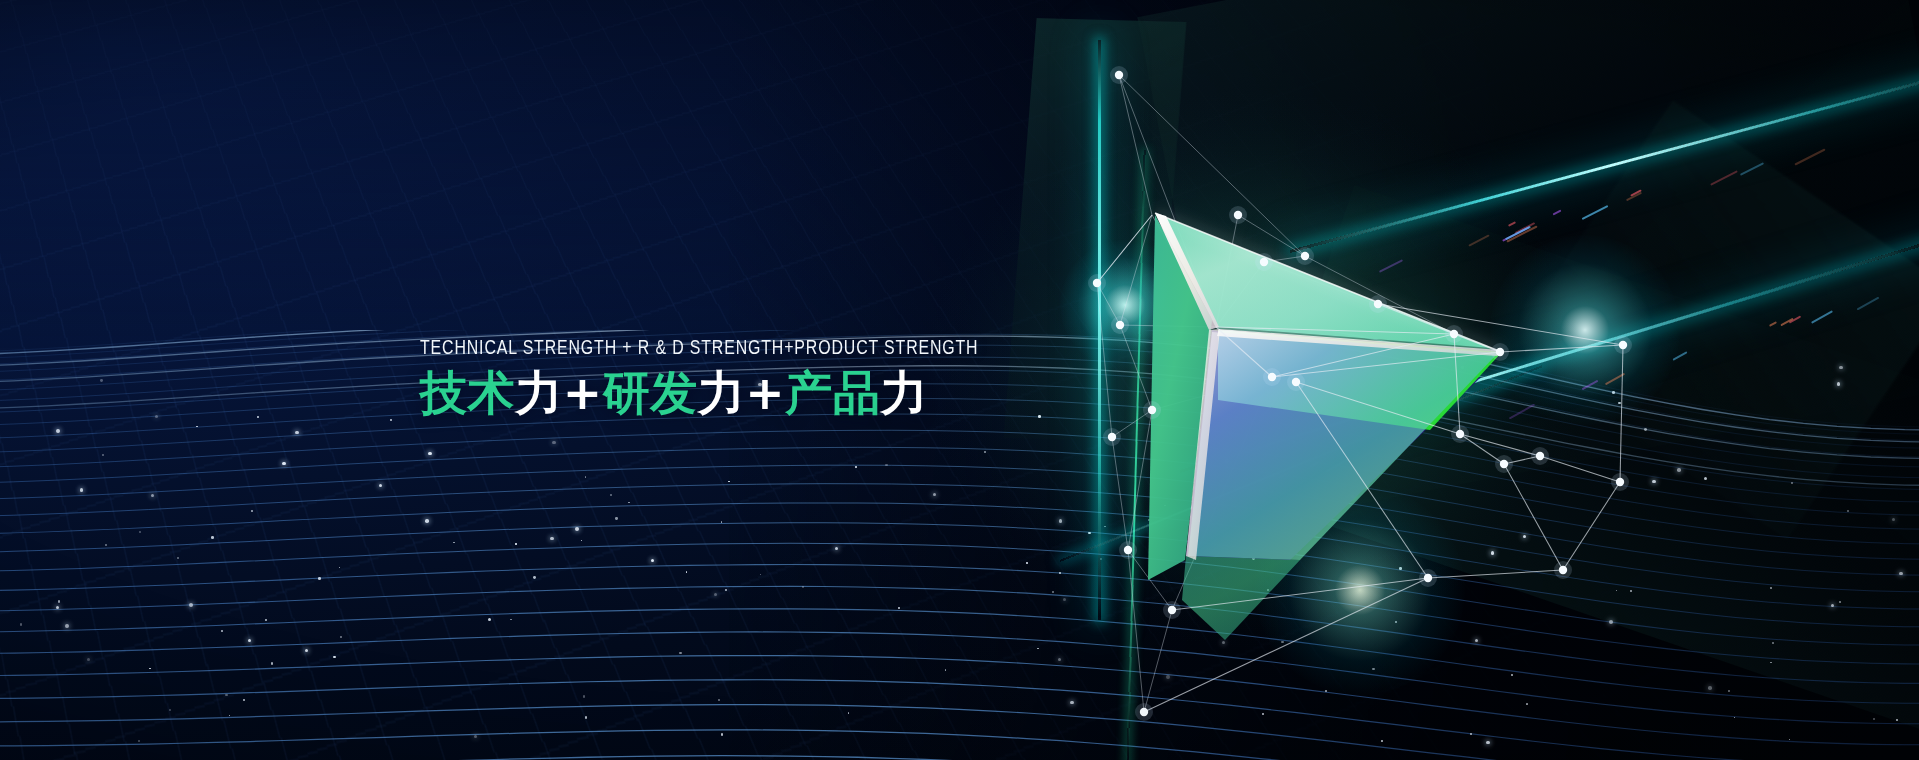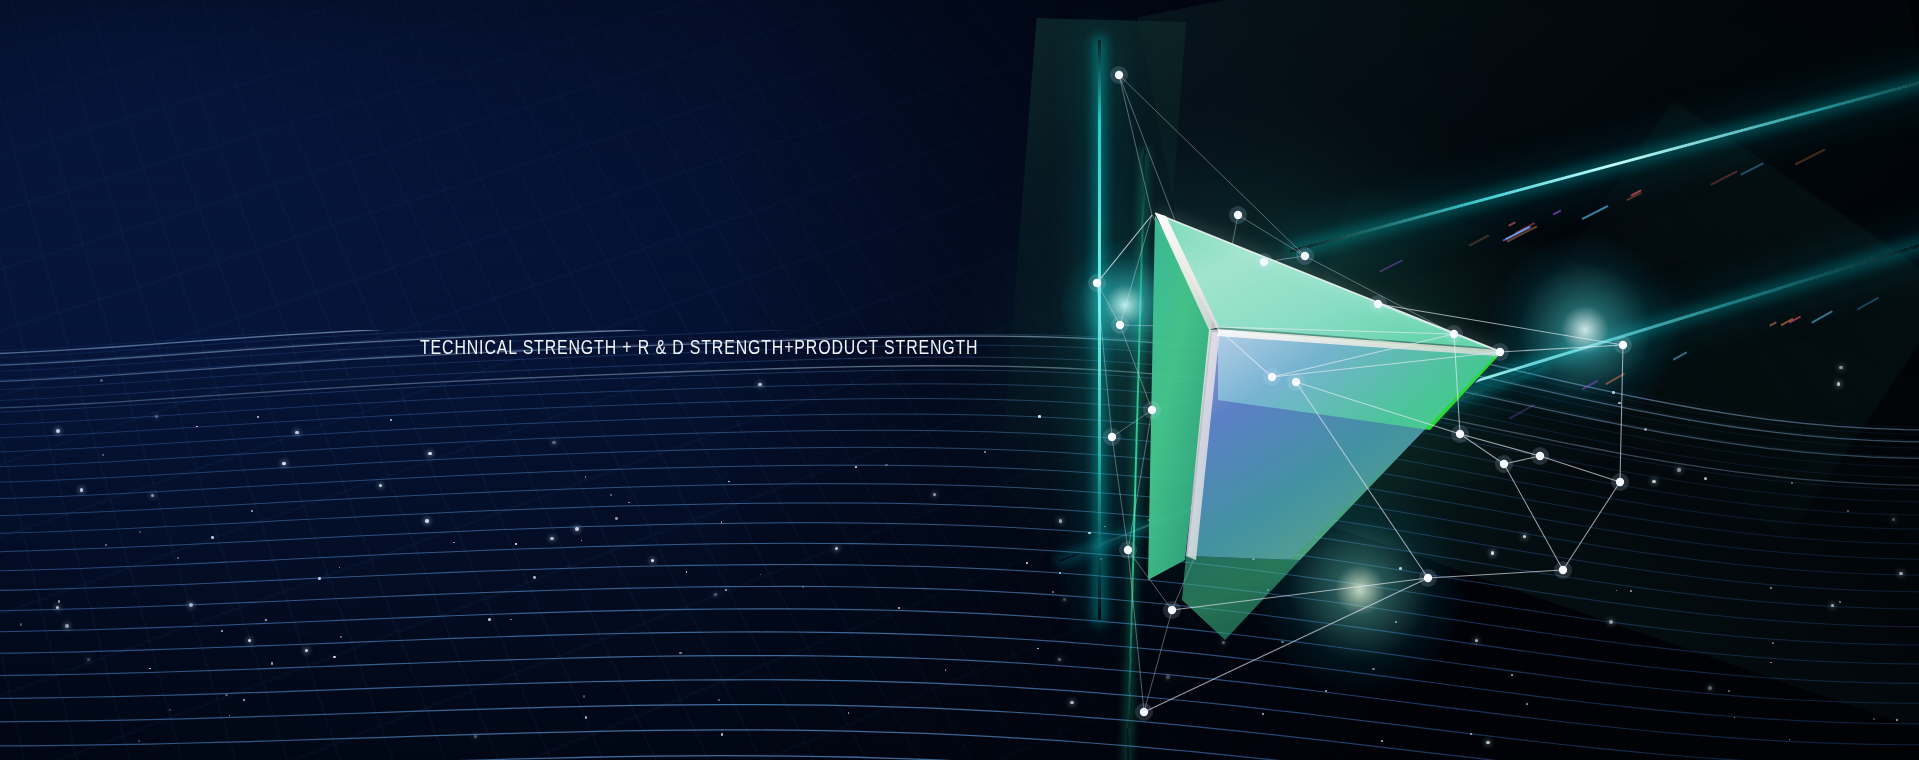--- a/index.html
+++ b/index.html
@@ -695,16 +695,17 @@
         </g>
         <g>
           <circle cx="1428" cy="578" r="9" fill="#cfe6ff" opacity="0.16"></circle>
           <circle cx="1428" cy="578" r="4.2" fill="#f6fbff"></circle>
         </g>
       </g>
   </svg>
 
   <div class="text-block">
     <div class="eyebrow">TECHNICAL STRENGTH + R &amp; D STRENGTH+PRODUCT STRENGTH</div>
+    <div class="headline" id="headline"><span class="g">技术</span><span class="w">力+</span><span class="g">研发</span><span class="w">力+</span><span class="g">产品</span><span class="w">力</span></div>
   </div>
 
   <div class="vignette"></div>
 </div>
 
 </body></html>

